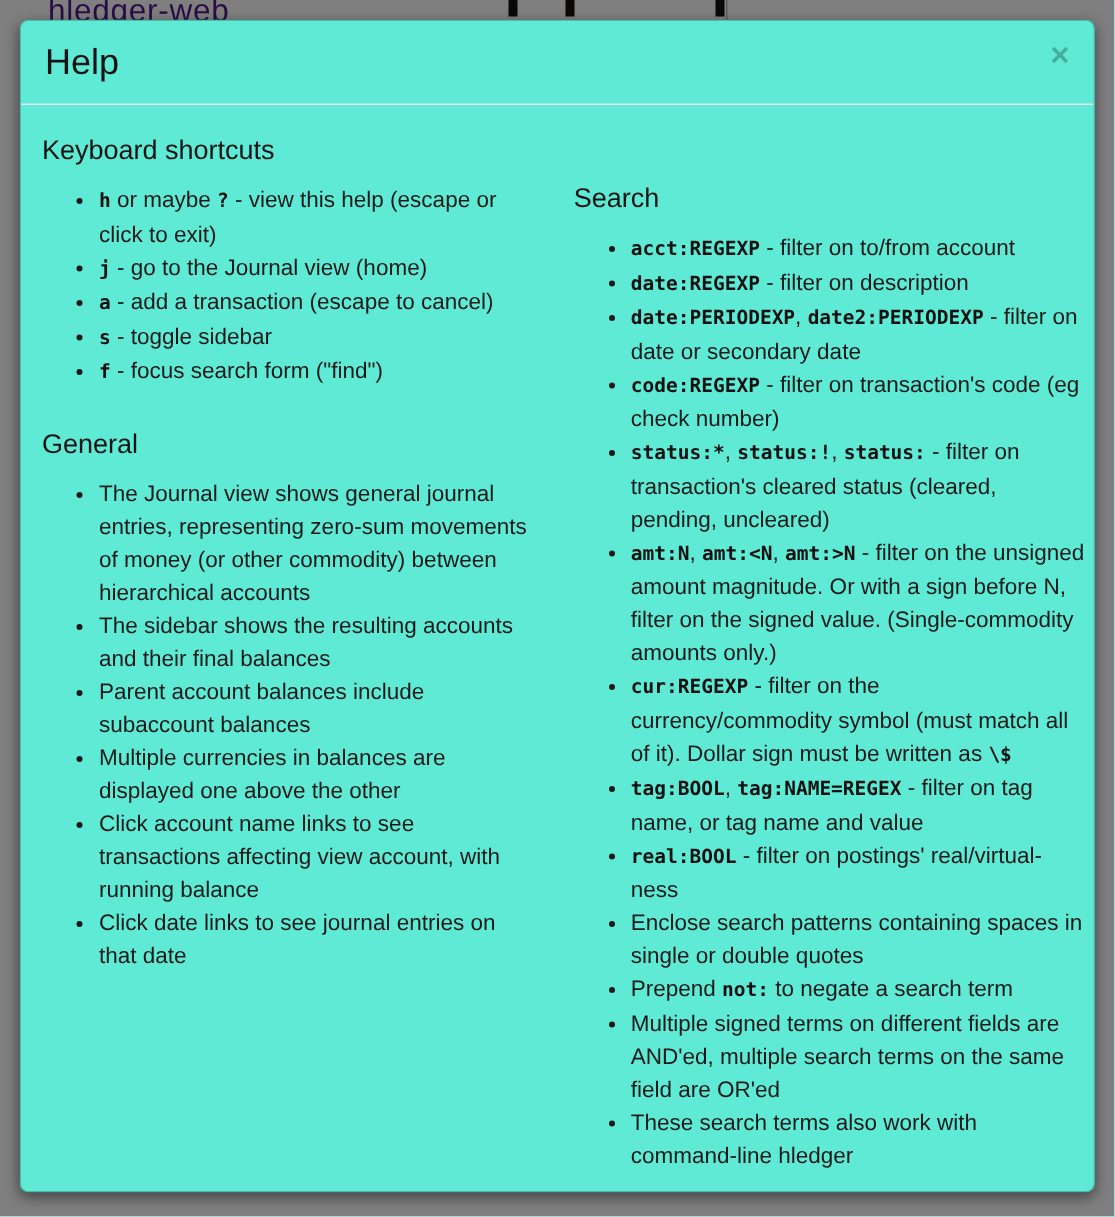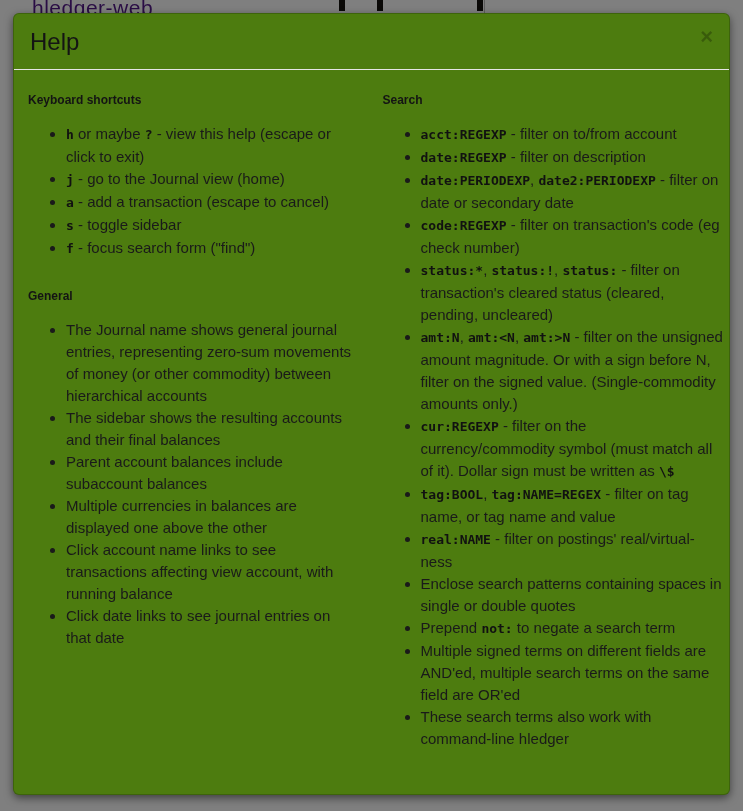--- a/index.html
+++ b/index.html
@@ -35,21 +35,21 @@
   .modal-backdrop {
     position: absolute; inset: 0;
     background: rgba(0,0,0,0.5);
   }
 
   
   .modal {
     position: absolute;
     left: 13px; top: 13px;
     width: 717px; height: 782px;
-    background: #4d7c0f;
+    background: #5eead4;
     border: 1px solid rgba(0,0,0,0.2);
     border-radius: 6px;
     box-shadow: 0 3px 9px rgba(0,0,0,0.5);
     overflow: hidden;
   }
   .modal-header {
     position: relative;
     padding: 13px 16px 12px 16px;
     border-bottom: 1px solid #e5e5e5;
   }
@@ -69,25 +69,25 @@
     padding: 2px 4px;
     font-family: "Liberation Sans", sans-serif;
   }
 
   .modal-body {
     display: flex;
     padding: 14px 4px 20px 6px;
   }
   .col { width: 50%; }
   .col-left  { padding: 0 14px 0 8px; }
-  .col-right { padding: 0 2px 0 10px; }
+  .col-right { padding: 0 2px 0 10px; margin-top: 32px; }
 
   .section-heading {
-    font-size: 12px;
-    font-weight: 700;
+    font-size: 18px;
+    font-weight: 400;
     color: #141414;
     margin: 26px 0 0 0;
     line-height: 20px;
   }
   .section:first-child .section-heading { margin-top: 6px; }
 
   ul.help-list {
     margin: 13px 0 10px 0;
     padding-left: 38px;
     list-style: disc outside;
@@ -133,21 +133,21 @@
             <li><code>h</code> or maybe <code>?</code> - view this help (escape or click to exit)</li>
             <li><code>j</code> - go to the Journal view (home)</li>
             <li><code>a</code> - add a transaction (escape to cancel)</li>
             <li><code>s</code> - toggle sidebar</li>
             <li><code>f</code> - focus search form ("find")</li>
           </ul>
       </div>
       <div class="section">
         <h4 class="section-heading">General</h4>
         <ul class="help-list">
-            <li>The Journal name shows general journal entries, representing zero-sum movements of money (or other commodity) between hierarchical accounts</li>
+            <li>The Journal view shows general journal entries, representing zero-sum movements of money (or other commodity) between hierarchical accounts</li>
             <li>The sidebar shows the resulting accounts and their final balances</li>
             <li>Parent account balances include subaccount balances</li>
             <li>Multiple currencies in balances are displayed one above the other</li>
             <li>Click account name links to see transactions affecting view account, with running balance</li>
             <li>Click date links to see journal entries on that date</li>
           </ul>
       </div>
     </div>
 
     <div class="col col-right">
@@ -155,21 +155,21 @@
         <h4 class="section-heading">Search</h4>
         <ul class="help-list">
             <li><code>acct:REGEXP</code> - filter on to/from account</li>
             <li><code>date:REGEXP</code> - filter on description</li>
             <li><code>date:PERIODEXP</code>, <code>date2:PERIODEXP</code> - filter on date or secondary date</li>
             <li><code>code:REGEXP</code> - filter on transaction's code (eg check number)</li>
             <li><code>status:*</code>, <code>status:!</code>, <code>status:</code> - filter on transaction's cleared status (cleared, pending, uncleared)</li>
             <li><code>amt:N</code>, <code>amt:&lt;N</code>, <code>amt:&gt;N</code> - filter on the unsigned amount magnitude. Or with a sign before N, filter on the signed value. (Single-commodity amounts only.)</li>
             <li><code>cur:REGEXP</code> - filter on the currency/commodity symbol (must match all of it). Dollar sign must be written as <code>\$</code></li>
             <li><code>tag:BOOL</code>, <code>tag:NAME=REGEX</code> - filter on tag name, or tag name and value</li>
-            <li><code>real:NAME</code> - filter on postings' real/virtual-ness</li>
+            <li><code>real:BOOL</code> - filter on postings' real/virtual-ness</li>
             <li>Enclose search patterns containing spaces in single or double quotes</li>
             <li>Prepend <code>not:</code> to negate a search term</li>
             <li>Multiple signed terms on different fields are AND'ed, multiple search terms on the same field are OR'ed</li>
             <li>These search terms also work with command-line hledger</li>
           </ul>
       </div>
     </div>
 
   </div>
 </div>

